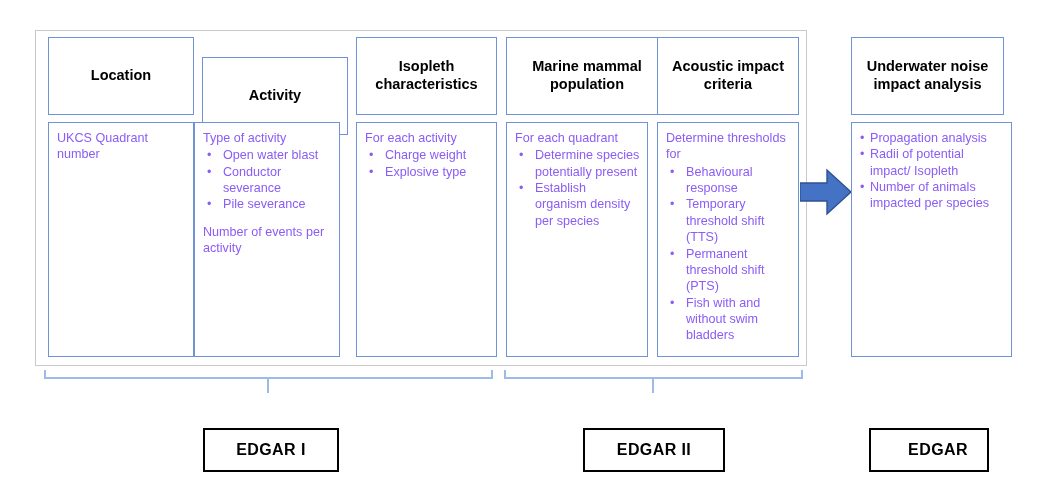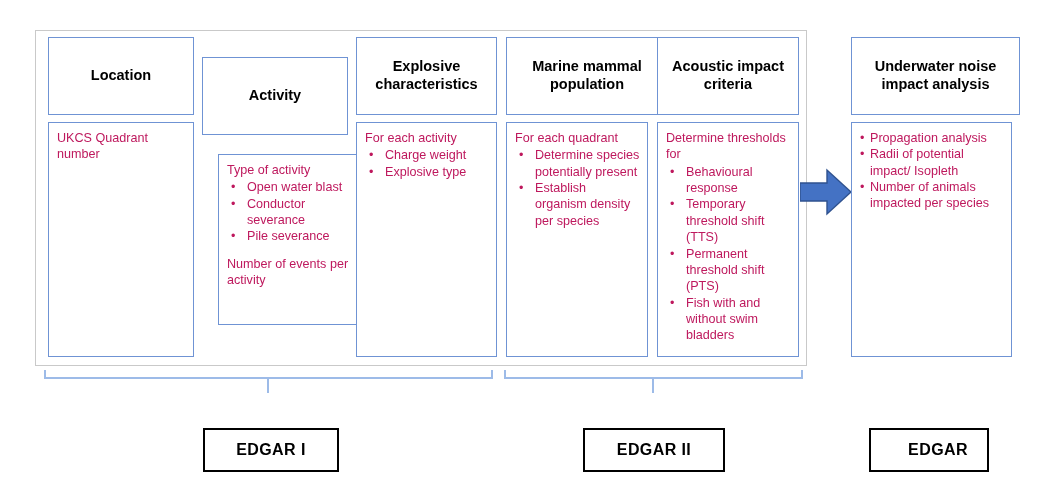--- a/index.html
+++ b/index.html
@@ -51,21 +51,21 @@
     font-weight: bold;
     font-size: 14.5px;
     color: #000000;
     line-height: 1.22;
     padding: 2px 4px;
   }
 
   .body-box {
     padding: 7px 6px 6px 8px;
     font-size: 12.6px;
-    color: #be185d;
+    color: #8b5cf6;
     line-height: 1.3;
     overflow: hidden;
   }
 
   .body-box .lead {
     margin: 0 0 1px 0;
     white-space: nowrap;
   }
 
   .body-box .para {
@@ -138,32 +138,32 @@
   <div class="box head-box" style="left:48px; top:37px; width:146px; height:78px;">
     <span>Location</span>
   </div>
   <div class="box body-box" style="left:48px; top:122px; width:146px; height:235px;">
     <p class="lead" style="white-space:normal;">UKCS Quadrant number</p>
   </div>
 
   <div class="box head-box" style="left:202px; top:37px; width:146px; height:78px;margin-top:20px;">
     <span>Activity</span>
   </div>
-  <div class="box body-box" style="left:218px; top:122px; width:146px; height:171px;margin-top:32px;">
+  <div class="box body-box" style="left:194px; top:122px; width:146px; height:235px;">
     <p class="lead">Type of activity</p>
     <ul class="bl">
       <li>Open water blast</li>
       <li>Conductor severance</li>
       <li>Pile severance</li>
     </ul>
     <p class="para">Number of events per activity</p>
   </div>
 
   <div class="box head-box" style="left:356px; top:37px; width:141px; height:78px;">
-    <span>Explosive characteristics</span>
+    <span>Isopleth characteristics</span>
   </div>
   <div class="box body-box" style="left:356px; top:122px; width:141px; height:235px;">
     <p class="lead">For each activity</p>
     <ul class="bl">
       <li>Charge weight</li>
       <li>Explosive type</li>
     </ul>
   </div>
 
   <div class="box head-box" style="left:506px; top:37px; width:162px; height:78px;">
@@ -189,21 +189,21 @@
       <li>Fish with and without swim bladders</li>
     </ul>
   </div>
 
   <div class="arrow">
     <svg width="52" height="48" viewBox="0 0 52 48" xmlns="http://www.w3.org/2000/svg">
       <polygon points="0,15 27,15 27,2 51,24 27,46 27,33 0,33" fill="#4472c4" stroke="#2f528f" stroke-width="1.4" stroke-linejoin="miter"></polygon>
     </svg>
   </div>
 
-  <div class="box head-box" style="left:851px; top:37px; width:169px; height:78px;">
+  <div class="box head-box" style="left:851px; top:37px; width:153px; height:78px;">
     <span>Underwater noise impact analysis</span>
   </div>
   <div class="box body-box" style="left:851px; top:122px; width:161px; height:235px;">
     <ul class="bl bl-tight">
       <li>Propagation analysis</li>
       <li>Radii of potential impact/ Isopleth</li>
       <li>Number of animals impacted per species</li>
     </ul>
   </div>
 

